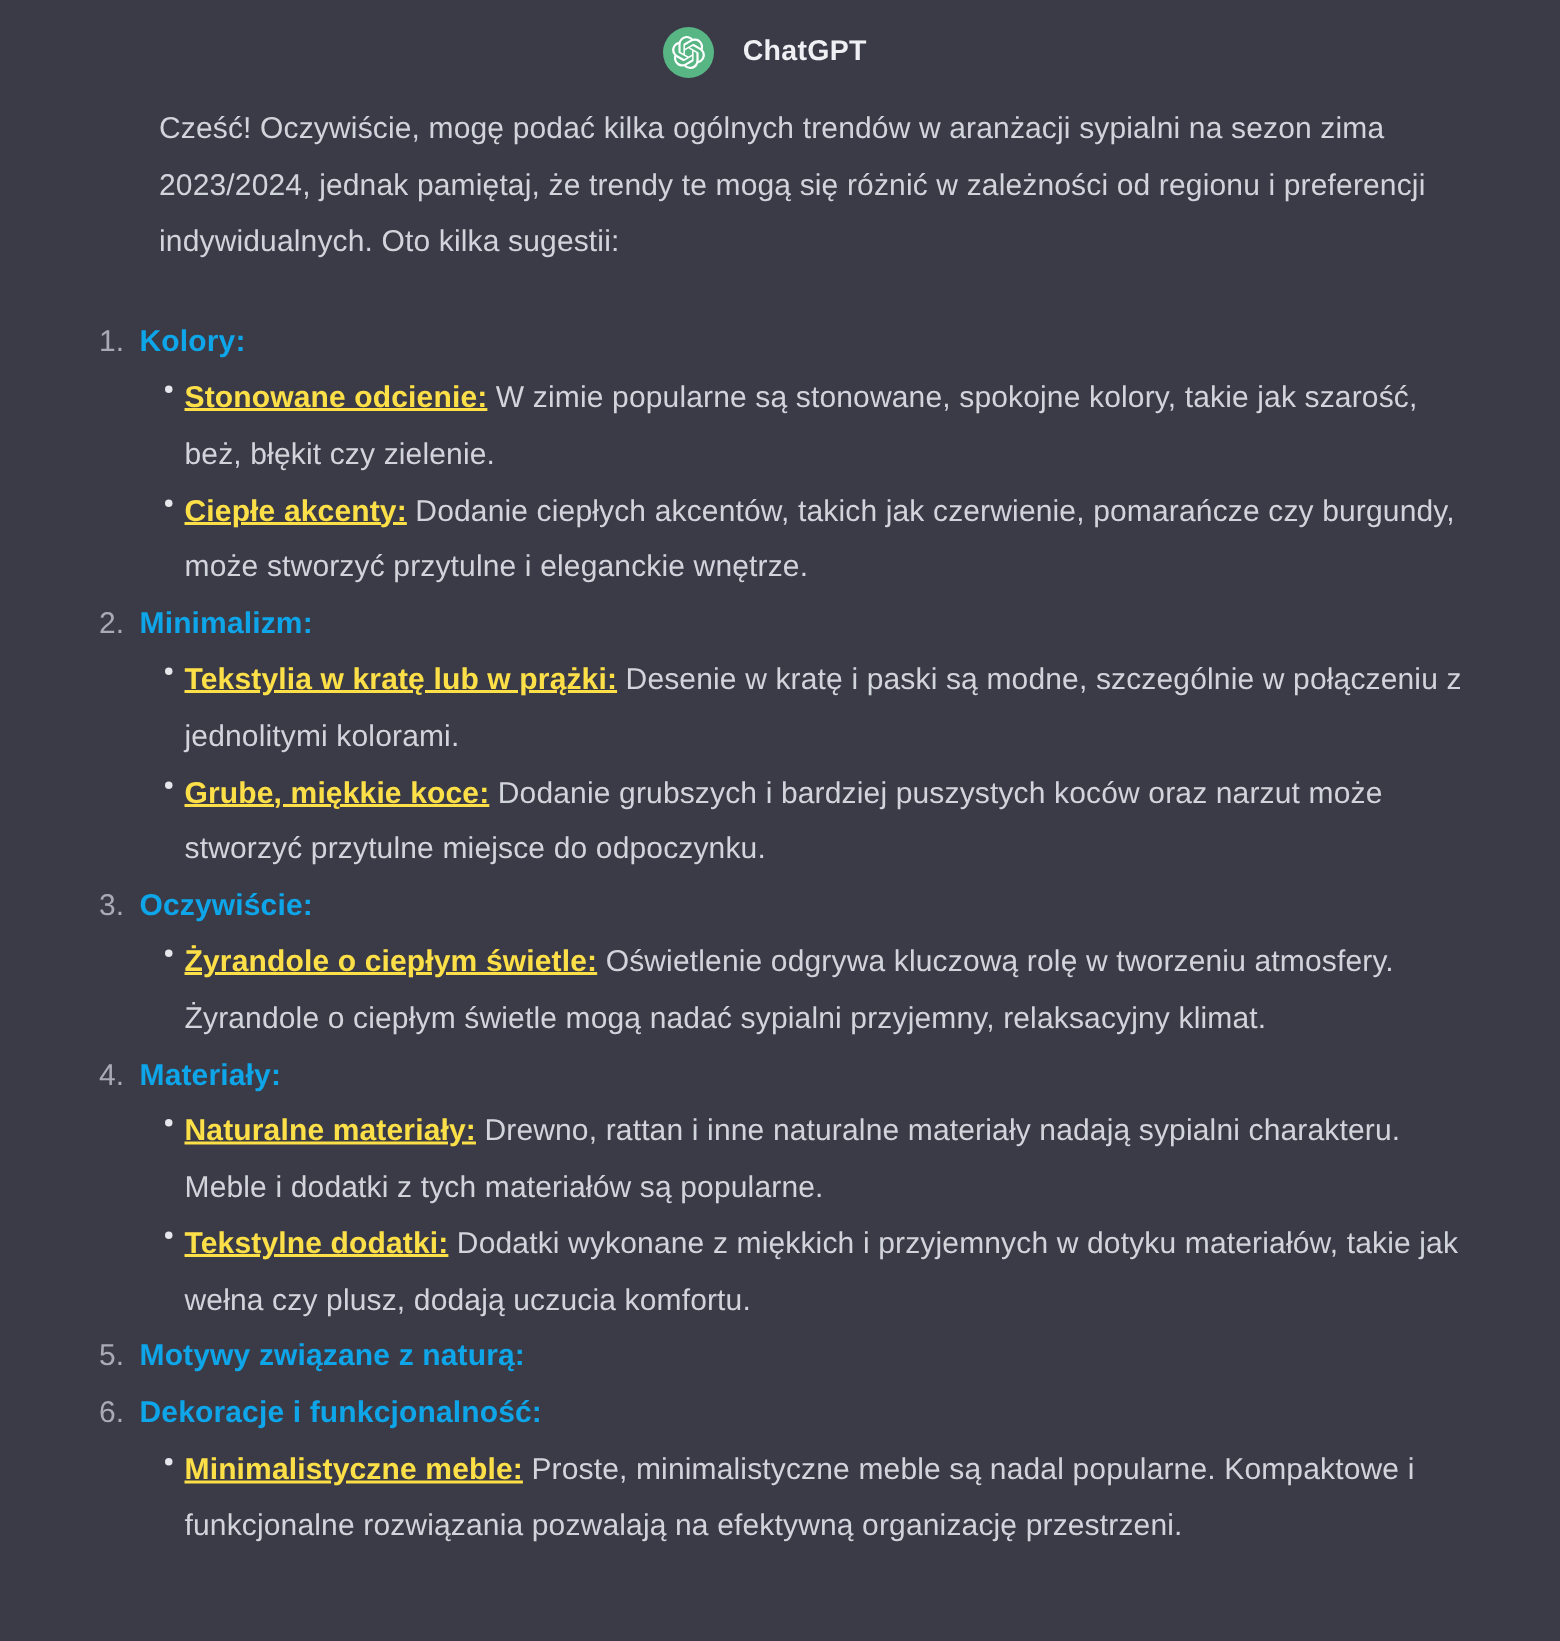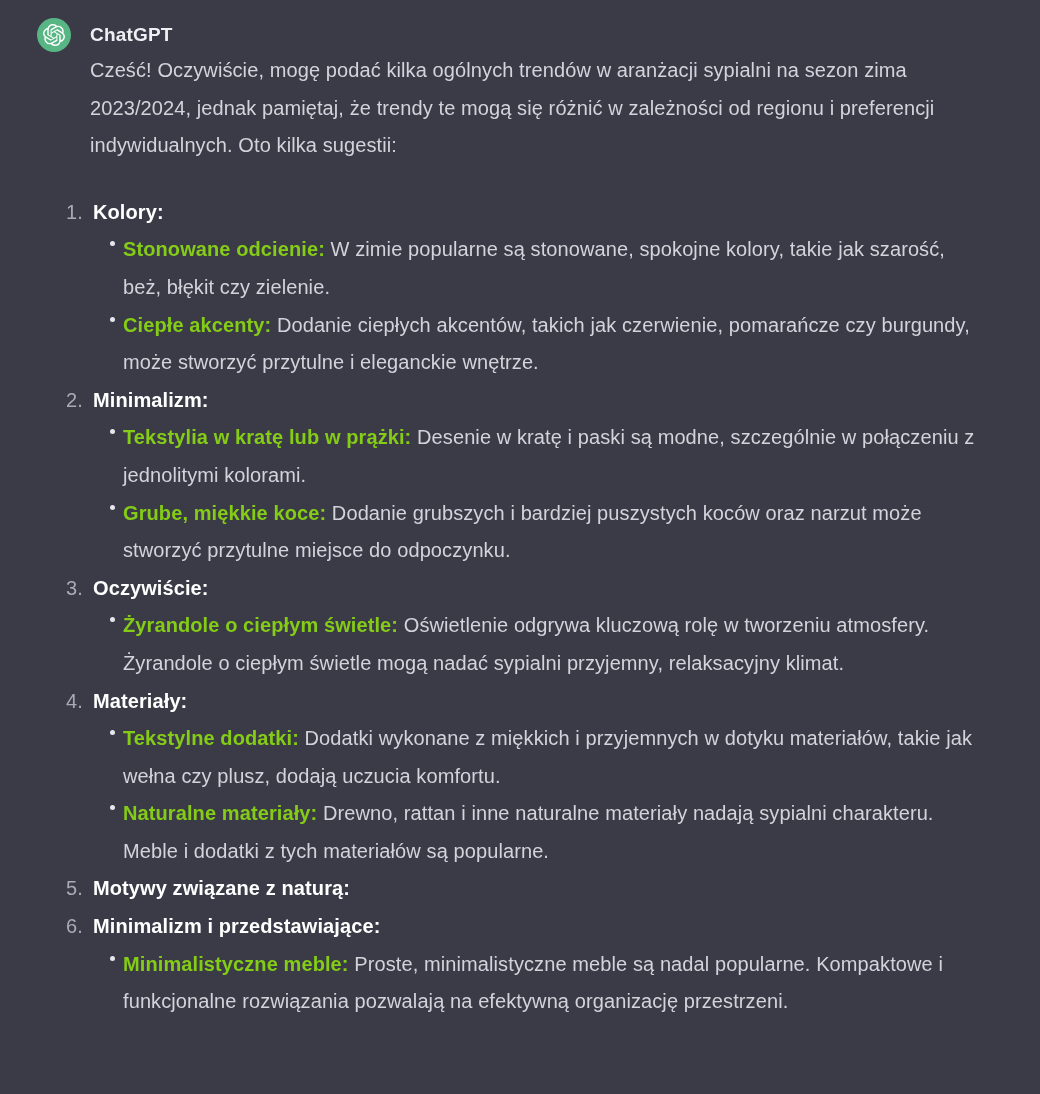--- a/index.html
+++ b/index.html
@@ -18,20 +18,21 @@
   }
   .message {
     box-sizing: border-box;
     padding: 18px 57px 0 37px;
   }
   .msg-header {
     display: flex;
     align-items: center;
     gap: 19px;
     height: 34px;
+    justify-content: center;
   }
   .avatar {
     flex: none;
     width: 34px;
     height: 34px;
     border-radius: 50%;
     background: #58B685;
     display: flex;
     align-items: center;
     justify-content: center;
@@ -49,41 +50,41 @@
   }
   .msg-body {
     margin-left: 53px;
     max-width: 893px;
     color: #D2D4DB;
     font-size: 20px;
     line-height: 37.6px;
     letter-spacing: 0.1px;
   }
   .intro {
-    margin: 0;
+    margin: 16px;
   }
   ol.sections {
     list-style: none;
     margin: 29px 0 0 0;
     padding: 0;
   }
   ol.sections > li.section {
     position: relative;
     padding-left: 3px;
   }
   .num {
     position: absolute;
     left: -24px;
     top: 0;
     color: #A9AAB6;
     font-weight: 400;
   }
   .section-title {
     font-weight: 700;
-    color: #ffffff;
+    color: #0ea5e9;
   }
   ul.bullets {
     list-style: none;
     margin: 0;
     padding: 0;
   }
   ul.bullets > li.bullet {
     position: relative;
     padding-left: 30px;
   }
@@ -91,21 +92,22 @@
     position: absolute;
     left: 17px;
     top: 10px;
     width: 5px;
     height: 5px;
     border-radius: 50%;
     background: #E6E7EC;
   }
   .bullet-lead {
     font-weight: 700;
-    color: #84cc16;
+    color: #fde047;
+    text-decoration: underline;
   }
 </style>
 </head>
 <body>
 
 <div class="screen">
   <div class="message">
 
     <div class="msg-header">
       <div class="avatar">
@@ -163,37 +165,37 @@
             </li>
           </ul>
         </li>
 
         <li class="section">
           <span class="num">4.</span>
           <span class="section-title">Materiały:</span>
           <ul class="bullets">
             <li class="bullet">
               <span class="dot"></span>
+              <span class="bullet-lead">Naturalne materiały:</span><span> Drewno, rattan i inne naturalne materiały nadają sypialni charakteru. Meble i dodatki z tych materiałów są popularne.</span>
+            </li>
+            <li class="bullet">
+              <span class="dot"></span>
               <span class="bullet-lead">Tekstylne dodatki:</span><span> Dodatki wykonane z miękkich i przyjemnych w dotyku materiałów, takie jak wełna czy plusz, dodają uczucia komfortu.</span>
-            </li>
-            <li class="bullet">
-              <span class="dot"></span>
-              <span class="bullet-lead">Naturalne materiały:</span><span> Drewno, rattan i inne naturalne materiały nadają sypialni charakteru. Meble i dodatki z tych materiałów są popularne.</span>
             </li>
           </ul>
         </li>
 
         <li class="section">
           <span class="num">5.</span>
           <span class="section-title">Motywy związane z naturą:</span>
         </li>
 
         <li class="section">
           <span class="num">6.</span>
-          <span class="section-title">Minimalizm i przedstawiające:</span>
+          <span class="section-title">Dekoracje i funkcjonalność:</span>
           <ul class="bullets">
             <li class="bullet">
               <span class="dot"></span>
               <span class="bullet-lead">Minimalistyczne meble:</span><span> Proste, minimalistyczne meble są nadal popularne. Kompaktowe i funkcjonalne rozwiązania pozwalają na efektywną organizację przestrzeni.</span>
             </li>
           </ul>
         </li>
 
       </ol>
     </div>

